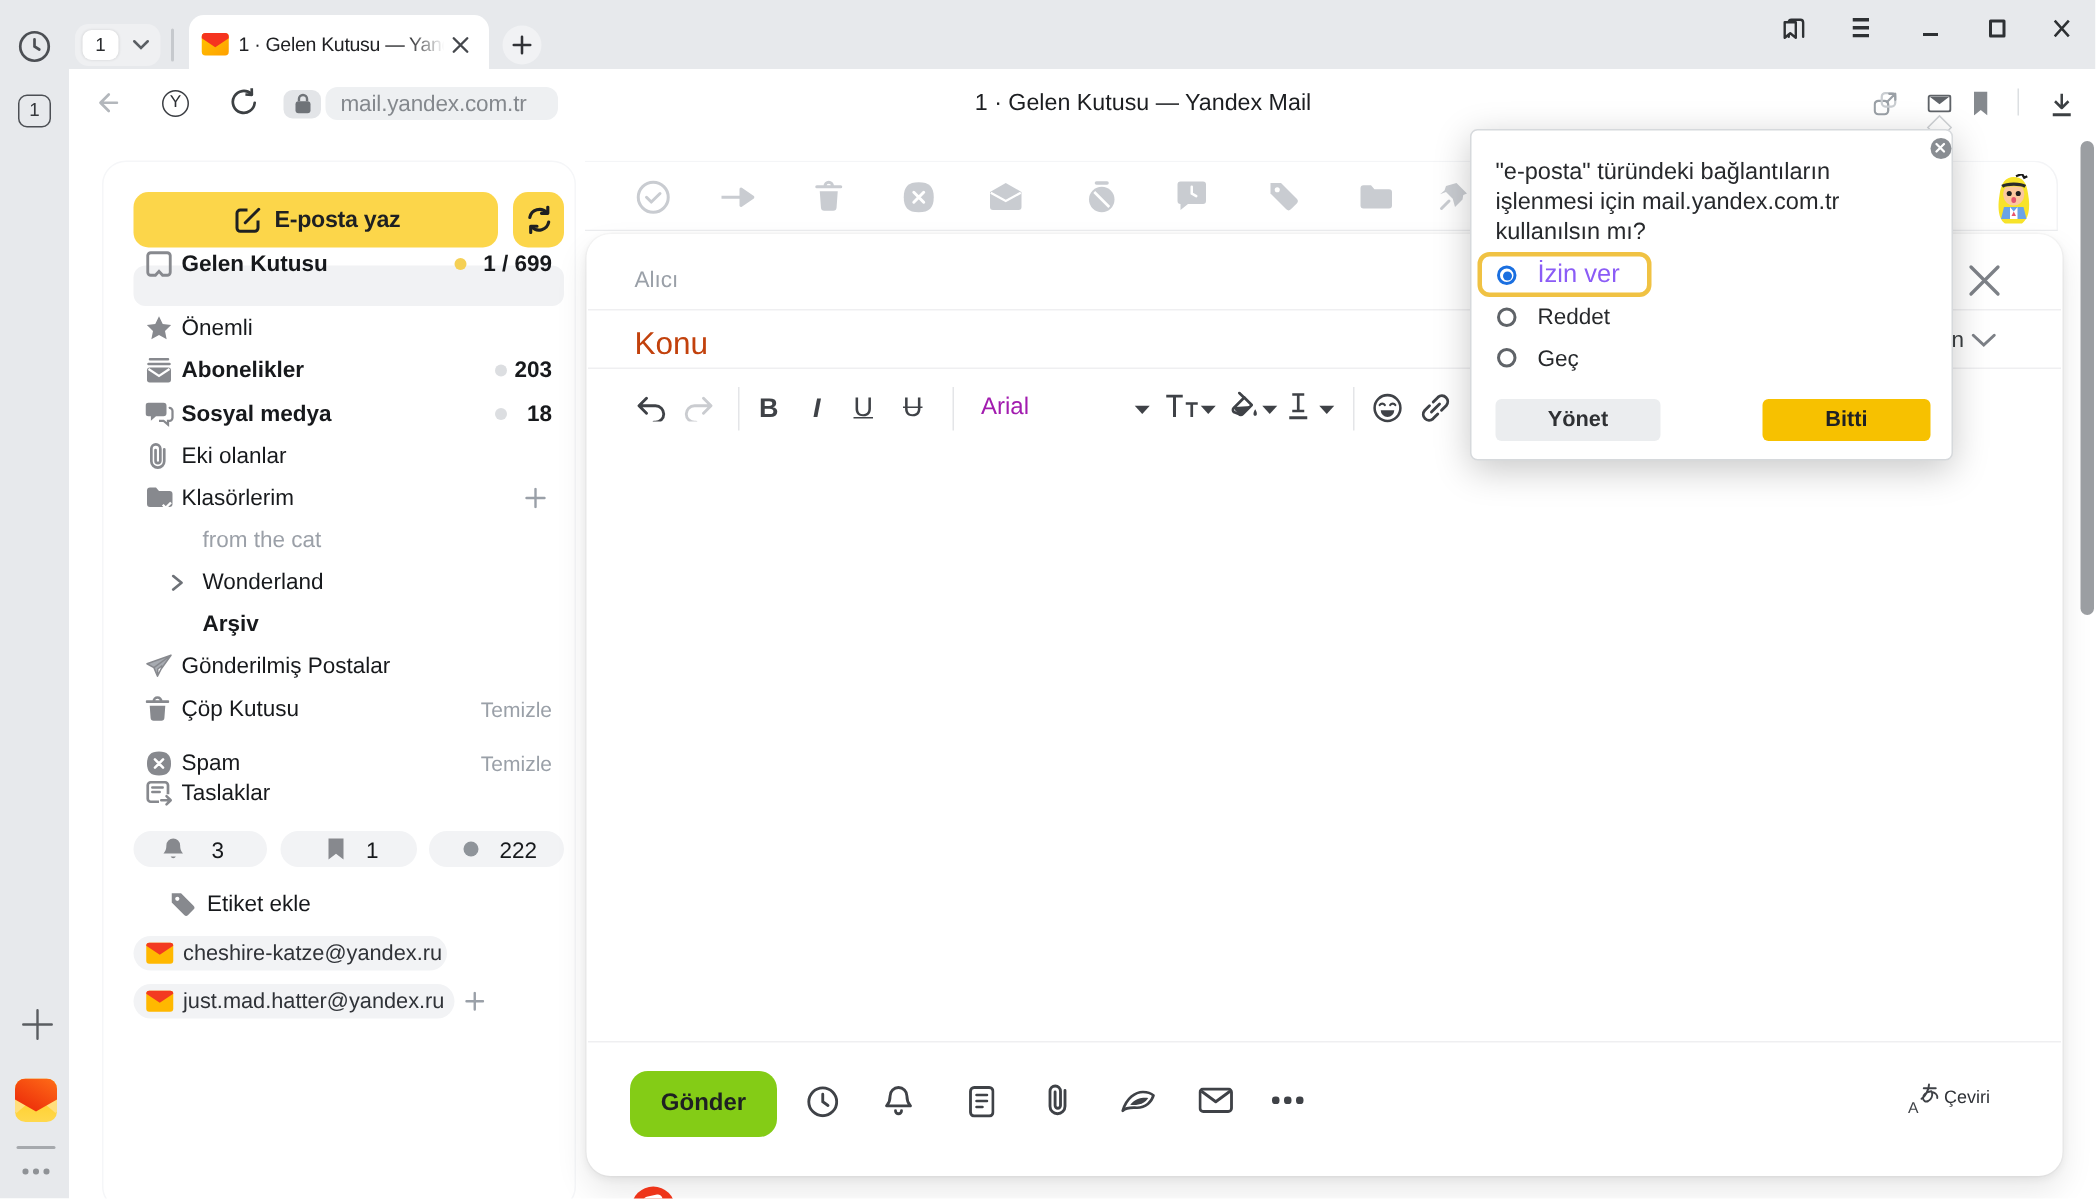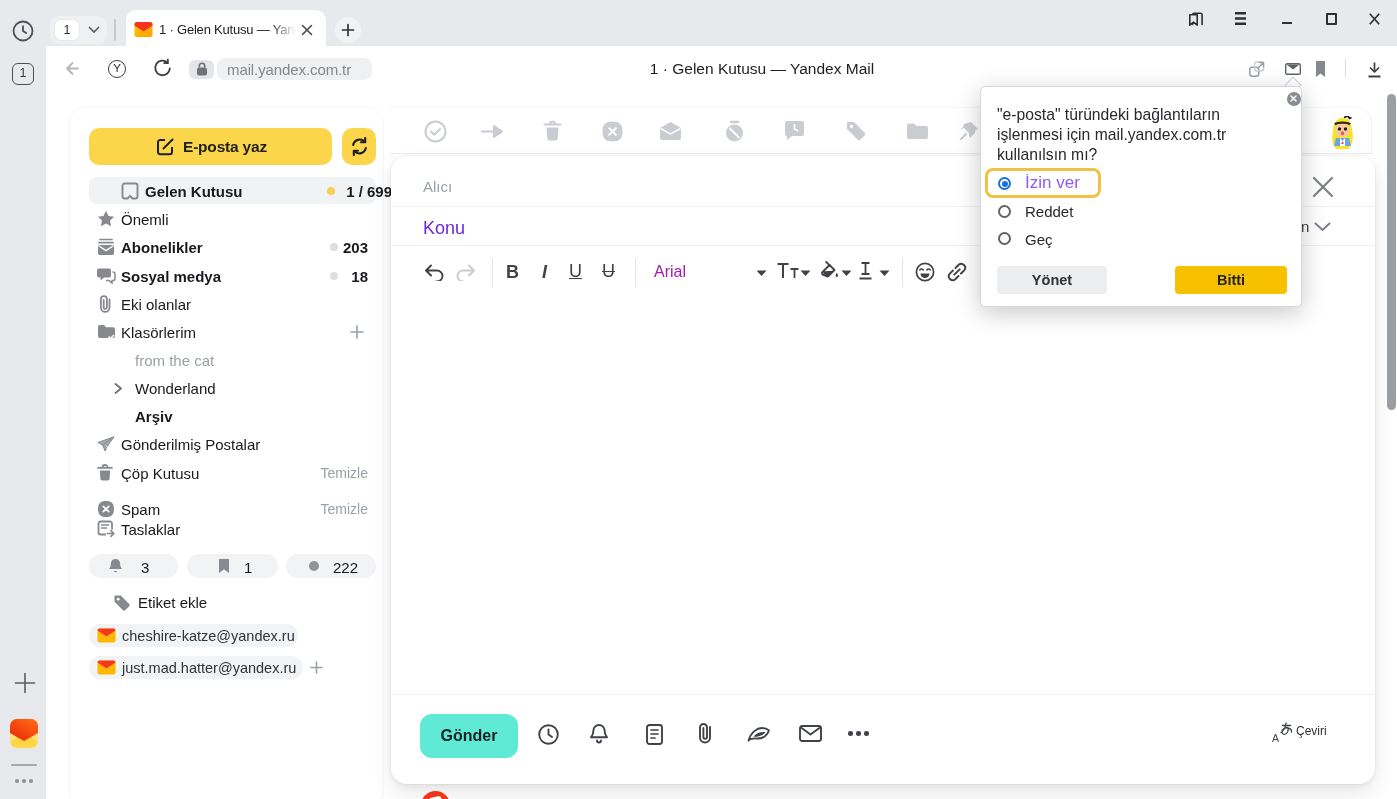--- a/index.html
+++ b/index.html
@@ -151,21 +151,21 @@
 <style>
  .srow { position:absolute; left:89px; width:287px; height:28px; }
  .sicon { position:absolute; left:8px; top:50%; transform:translateY(-50%); }
  .slab { position:absolute; left:32px; top:50%; transform:translateY(-50%); font-size:15px; color:#17191c; white-space:nowrap; }
  .sbold { font-weight:bold; }
  .scount { position:absolute; right:8px; top:50%; transform:translateY(-50%); font-size:15px; color:#17191c; font-weight:600; }
  .sclean { position:absolute; right:8px; top:50%; transform:translateY(-50%); font-size:14px; color:#9aa0a8; }
  .sdot { position:absolute; width:8px; height:8px; border-radius:50%; top:50%; transform:translateY(-50%); }
 </style>
 
-<div class="srow" style="top:177px;margin-left:24px;">
+<div class="srow" style="top:162px;">
   <svg class="sicon" width="18" height="18" viewBox="0 0 18 18">
       <path d="M3.5 1.5 h11 A2 2 0 0 1 16.5 3.5 v11 a2 2 0 0 1 -2 2 h-3.1 l-2.4 -2.6 -2.4 2.6 H3.5 a2 2 0 0 1 -2 -2 v-11 a2 2 0 0 1 2 -2 z" fill="none" stroke="#87898e" stroke-width="1.9"></path>
     </svg>
   <span class="slab sbold">Gelen Kutusu</span>
   <span class="sdot" style="left:214px;background:#f5d055;"></span>
   <span class="scount">1 / 699</span>
 </div>
 <div class="srow" style="top:205px;">
   <svg class="sicon" width="18" height="18" viewBox="0 0 18 18">
       <path d="M9 0.8 l2.5 5.2 5.6 0.7 -4.1 3.9 1.1 5.6 L9 13.4 3.9 16.2 5 10.6 0.9 6.7 6.5 6 z" fill="#87898e"></path>
@@ -344,21 +344,21 @@
 
 <div class="abs" style="left:391px;top:156px;width:984px;height:628px;background:#fff;border-radius:16px;box-shadow:0 0 0 1px rgba(0,0,0,.025), 0 2px 6px rgba(0,0,0,.06), 0 10px 22px rgba(0,0,0,.09);"></div>
 
 <div class="abs" style="left:420.5px;top:791px;width:29px;height:29px;border-radius:50%;background:#ee3419;"></div>
 <div class="abs" style="left:428.5px;top:797px;width:13px;height:9px;border-radius:3px;background:#fff;transform:rotate(-12deg);"></div>
 
 <div class="abs" style="left:1386.5px;top:94px;width:9px;height:316px;background:#9b9ea2;border-radius:4.5px;"></div>
 
 <div class="abs" style="left:423px;top:178px;font-size:15px;color:#9aa0a8;">Alıcı</div>
 <div class="abs" style="left:392px;top:206px;width:982px;height:1px;background:#efeff1;"></div>
-<div class="abs" style="left:423px;top:218px;font-size:18px;color:#6d28d9;">Konu</div>
+<div class="abs" style="left:423px;top:218px;font-size:21px;color:#c2410c;">Konu</div>
 <div class="abs" style="left:392px;top:245px;width:982px;height:1px;background:#efeff1;"></div>
 
 <svg class="abs" style="left:1311.5px;top:175.5px" width="22" height="22" viewBox="0 0 22 22">
     <path d="M2 2 L20 20 M20 2 L2 20" stroke="#7d8187" stroke-width="2.2" stroke-linecap="round"></path>
   </svg>
 <div class="abs" style="left:1301px;top:218px;font-size:15px;color:#3c4043;">n</div>
 <svg class="abs" style="left:1314px;top:222px" width="17" height="10" viewBox="0 0 17 10">
     <path d="M1.5 1.5 L8.5 8 L15.5 1.5" fill="none" stroke="#7d8187" stroke-width="2" stroke-linecap="round"></path>
   </svg>
 
@@ -405,21 +405,21 @@
 <svg class="abs" style="left:915px;top:262px" width="20" height="20" viewBox="0 0 20 20">
   <circle cx="10" cy="10" r="8.6" fill="none" stroke="#3f4247" stroke-width="1.7"></circle>
   <path d="M4.8 8 a2 2 0 0 1 3.4 0 M11.8 8 a2 2 0 0 1 3.4 0" fill="none" stroke="#3f4247" stroke-width="1.5" stroke-linecap="round"></path>
   <path d="M5.5 11.5 h9 a4.5 4.5 0 0 1 -9 0 z" fill="#3f4247"></path>
 </svg>
 <svg class="abs" style="left:947px;top:262px" width="20" height="20" viewBox="0 0 20 20">
   <path d="M8.5 6 l3.2 -3.2 a3.9 3.9 0 0 1 5.5 5.5 L14 11.5 M11.5 14 l-3.2 3.2 a3.9 3.9 0 0 1 -5.5 -5.5 L6 8.5 M7.3 12.7 l5.4 -5.4" fill="none" stroke="#3f4247" stroke-width="1.9" stroke-linecap="round"></path>
 </svg>
 
 <div class="abs" style="left:392px;top:694px;width:982px;height:1px;background:#efeff1;"></div>
-<div class="abs" style="left:420px;top:714px;width:98px;height:44px;background:#5eead4;border-radius:12px;text-align:center;line-height:44px;font-size:16px;font-weight:bold;color:#1e2022;">Gönder</div>
+<div class="abs" style="left:420px;top:714px;width:98px;height:44px;background:#84cc16;border-radius:12px;text-align:center;line-height:44px;font-size:16px;font-weight:bold;color:#1e2022;">Gönder</div>
 <svg class="abs" style="left:538px;top:724px" width="21" height="21" viewBox="0 0 21 21">
   <circle cx="10.5" cy="10.5" r="9.3" fill="none" stroke="#3f4247" stroke-width="1.9"></circle>
   <path d="M10.5 5.5 V10.5 L14 13" fill="none" stroke="#3f4247" stroke-width="1.9" stroke-linecap="round"></path>
 </svg>
 <svg class="abs" style="left:589px;top:723px" width="20" height="22" viewBox="0 0 20 22">
   <path d="M10 2 a5.6 5.6 0 0 1 5.6 5.6 c0 4.2 1.6 5.6 2.4 6.6 H2 c0.8 -1 2.4 -2.4 2.4 -6.6 A5.6 5.6 0 0 1 10 2 z" fill="none" stroke="#3f4247" stroke-width="1.9" stroke-linejoin="round"></path>
   <path d="M8 17.5 a2 2 0 0 0 4 0" fill="none" stroke="#3f4247" stroke-width="1.9" stroke-linecap="round"></path>
 </svg>
 <svg class="abs" style="left:646px;top:724px" width="17" height="21" viewBox="0 0 17 21">
   <rect x="1" y="1" width="15" height="19" rx="2.5" fill="none" stroke="#3f4247" stroke-width="1.9"></rect>

